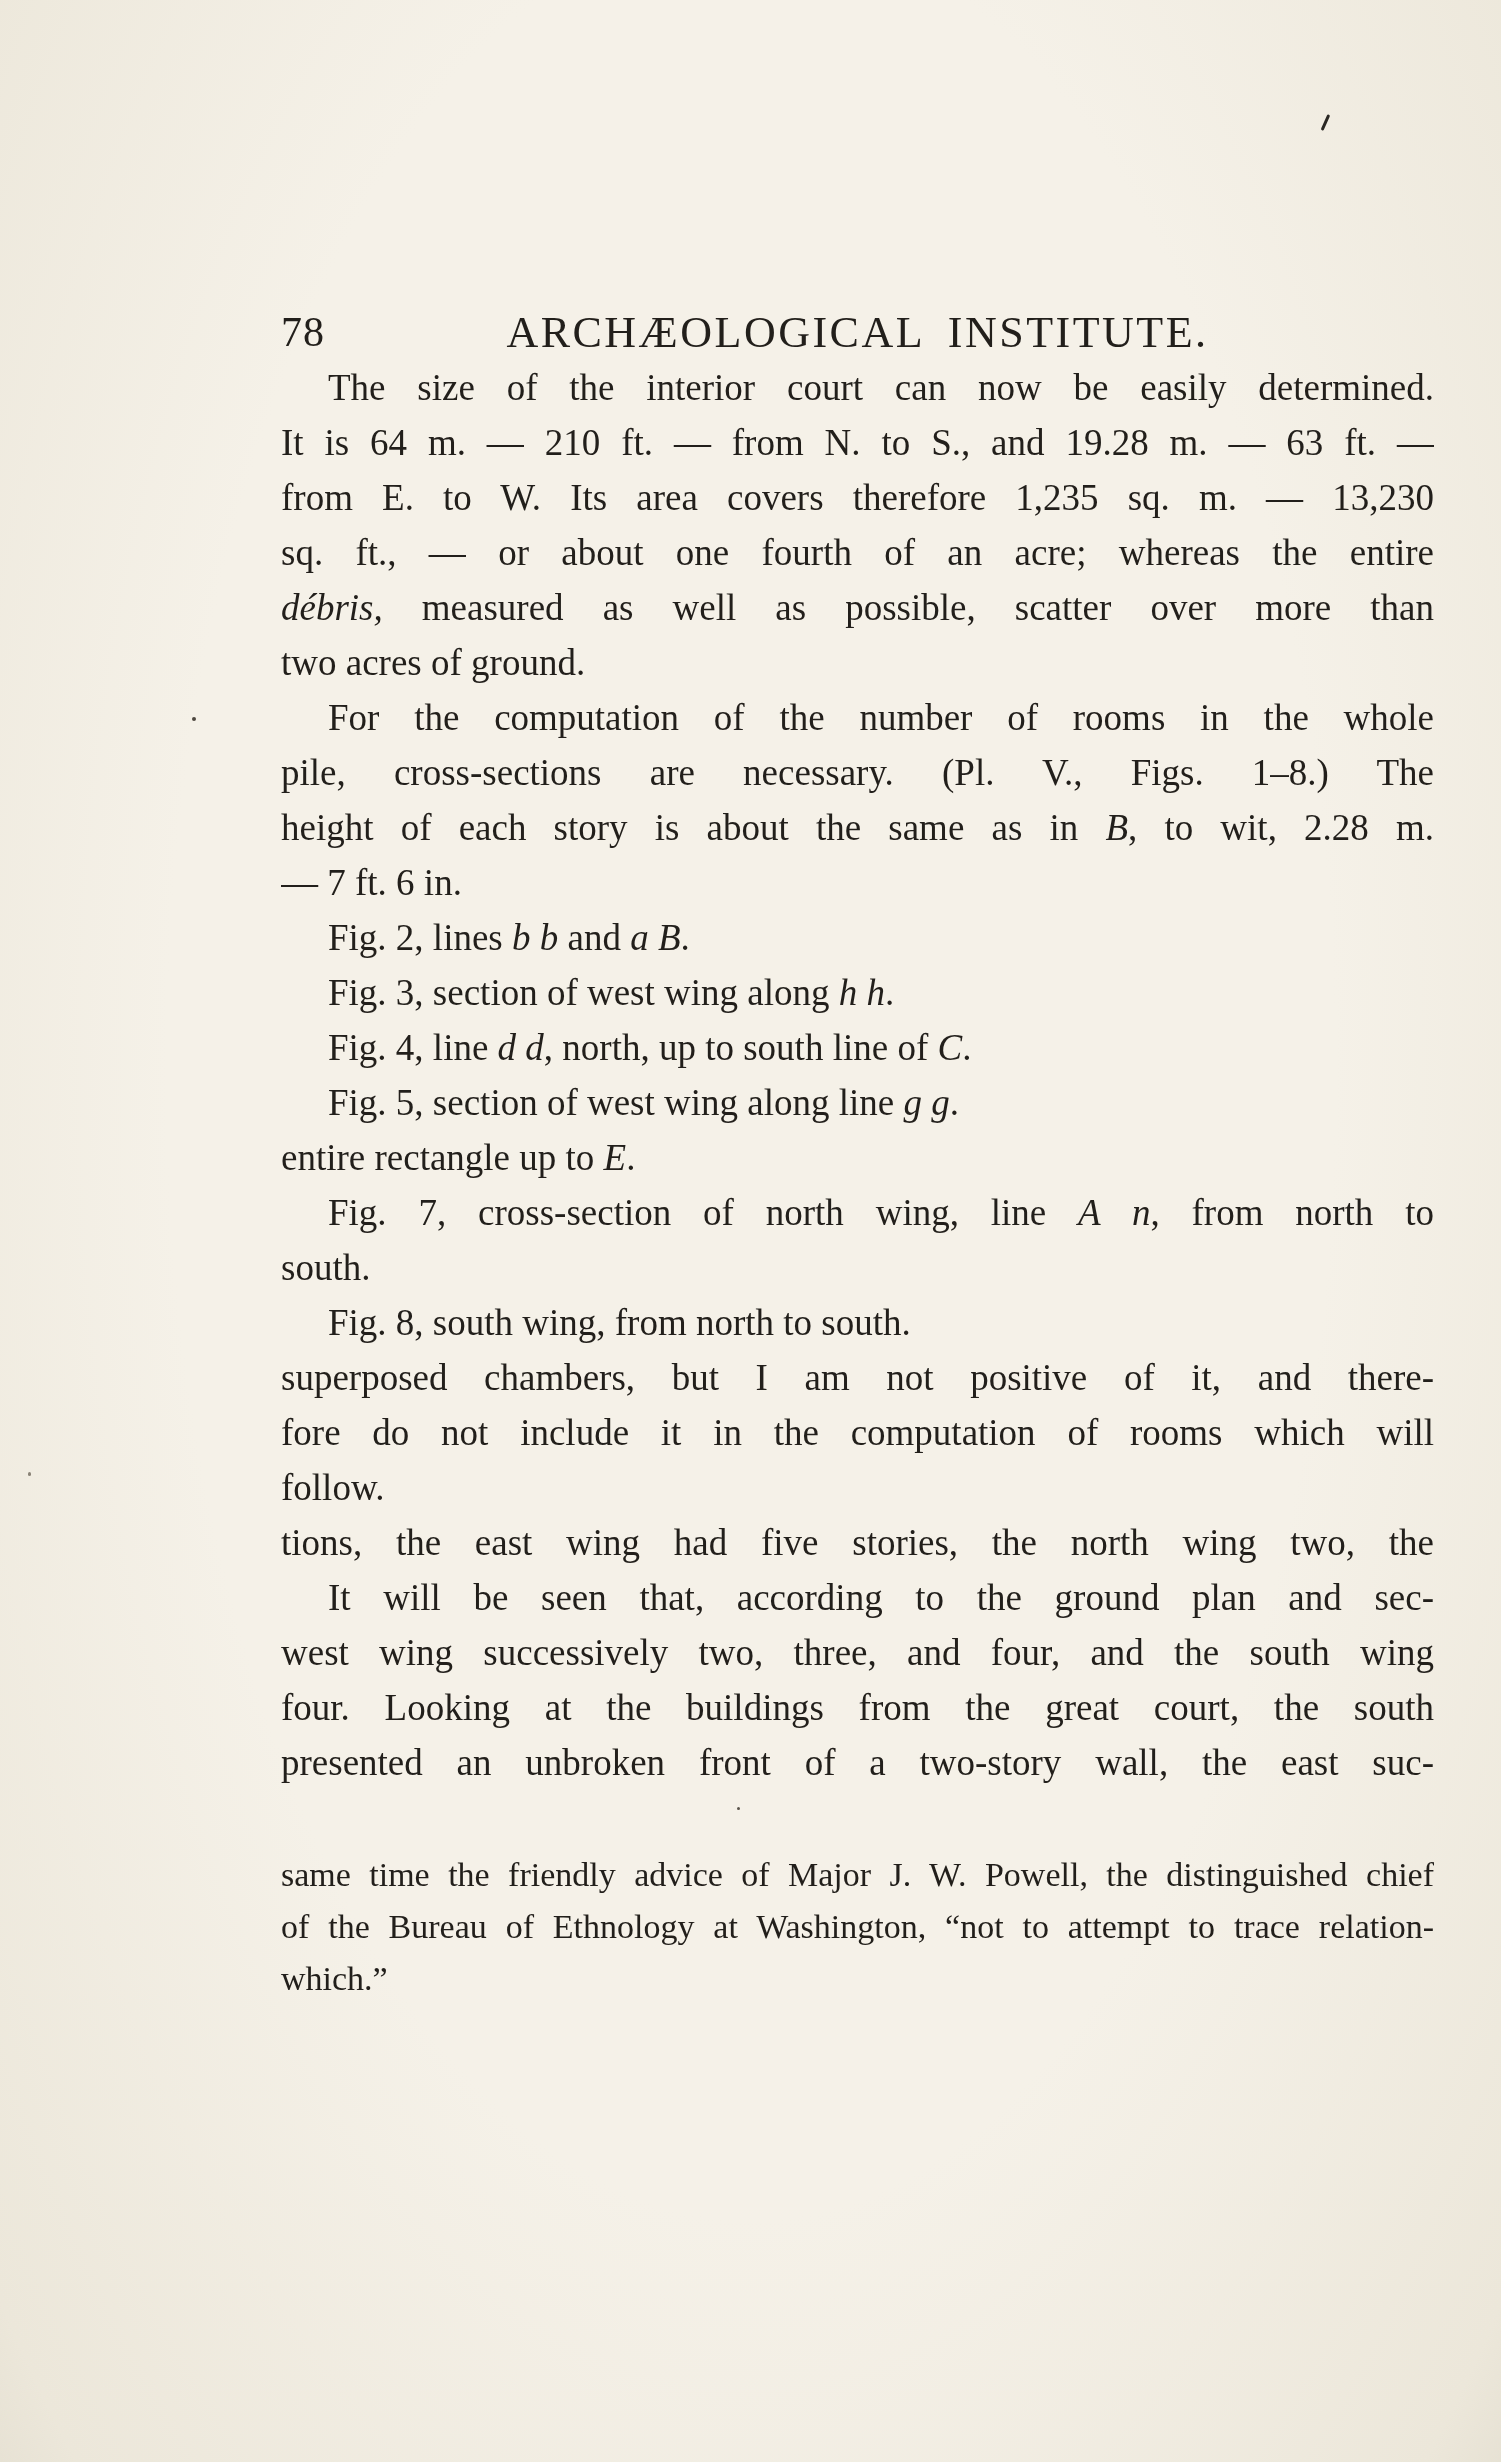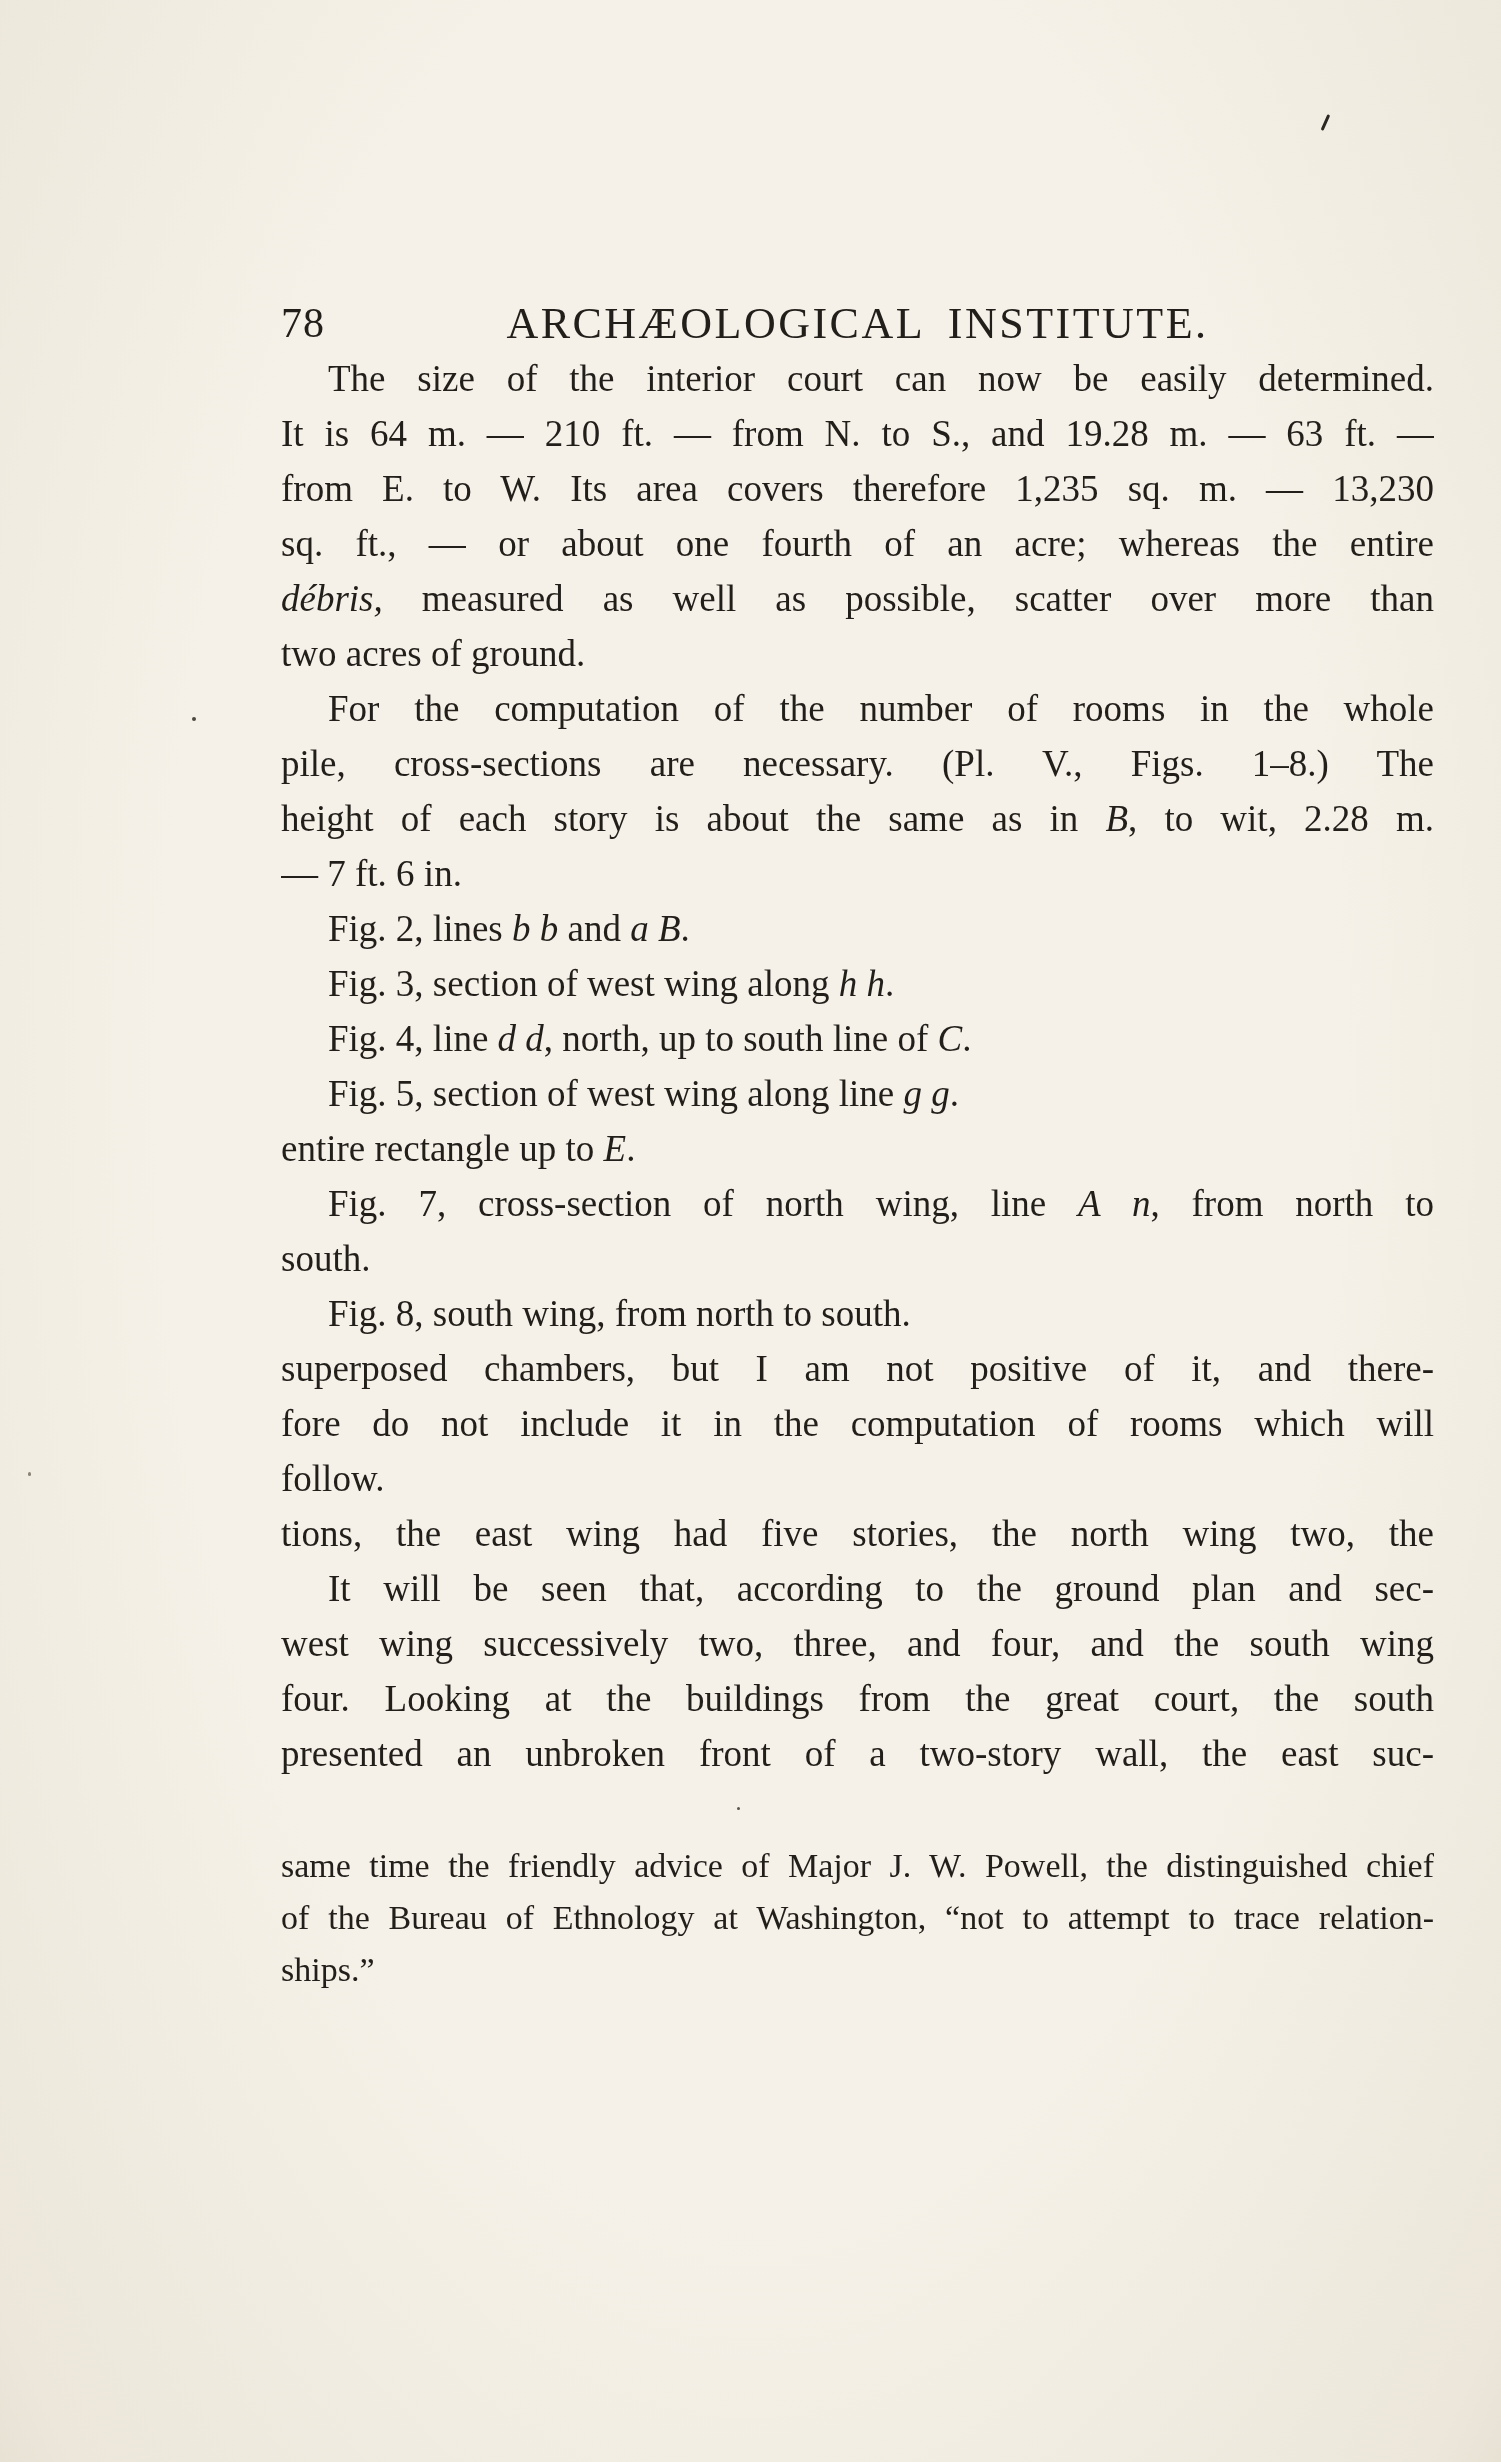--- a/index.html
+++ b/index.html
@@ -13,21 +13,21 @@
     position: relative;
     width: 1502px;
     height: 2548px;
     background: radial-gradient(ellipse at 50% 42%, #f5f1e8 55%, #ece7da 92%, #e4dfd1 100%);
     color: #221f1b;
     font-family: "Liberation Serif", "DejaVu Serif", serif;
   }
   .content {
     position: absolute;
     left: 281px;
-    top: 8px;
+    top: 17px;
     width: 1153px;
   }
   .header-row {
     position: relative;
     margin-top: 288px;
     height: 55px;
   }
   .page-number {
     position: absolute;
     left: 0;
@@ -148,18 +148,18 @@
         <div class="line just"><span>tions, the east wing had five stories, the north wing two, the</span></div>
         <div class="line ind just"><span>It will be seen that, according to the ground plan and sec-</span></div>
         <div class="line just"><span>west wing successively two, three, and four, and the south wing</span></div>
         <div class="line just"><span>four.  Looking at the buildings from the great court, the south</span></div>
         <div class="line just"><span>presented an unbroken front of a two-story wall, the east suc-</span></div>
       </div>
 
     <div class="footnote">
         <div class="fline just"><span>same time the friendly advice of Major J. W. Powell, the distinguished chief</span></div>
         <div class="fline just"><span>of the Bureau of Ethnology at Washington, “not to attempt to trace relation-</span></div>
-        <div class="fline"><span>ships.”</span></div>
+        <div class="fline"><span>which.”</span></div>
       </div>
 
   </div>
 </div>
 
 
 </body></html>

